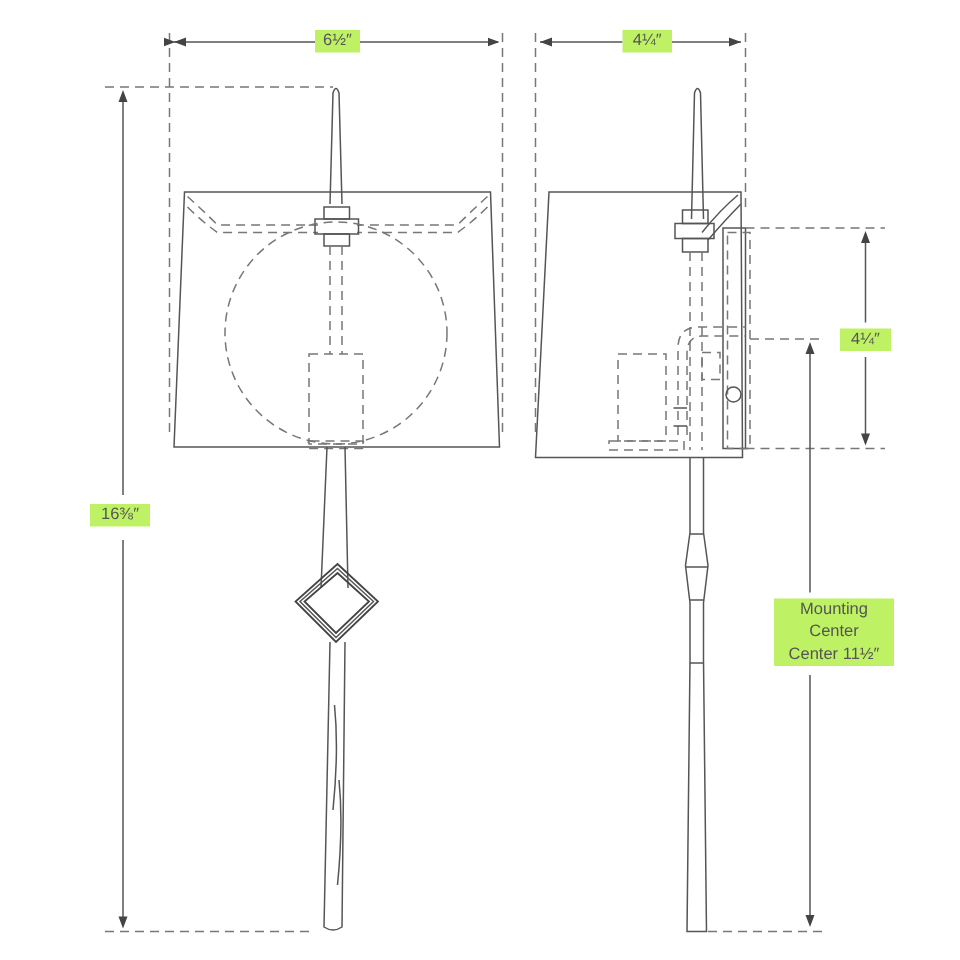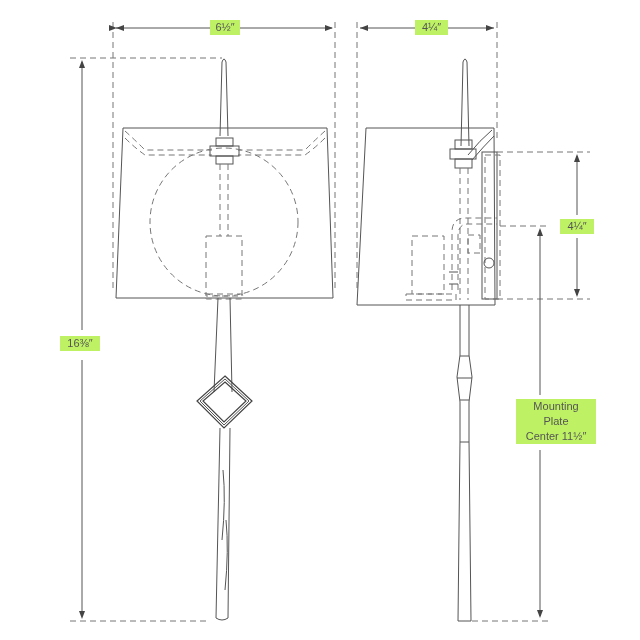--- a/index.html
+++ b/index.html
@@ -125,15 +125,15 @@
     <path d="M540,618 L537,610 L543,610 Z" fill="#444"></path>
   </g>
 </svg>
 
 <div class="lbl" style="left:210px; top:20px; width:30px;">6½″</div>
 <div class="lbl" style="left:415px; top:20px; width:33px;">4¼″</div>
 <div class="lbl" style="left:60px; top:336px; width:40px;">16⅜″</div>
 <div class="lbl" style="left:560px; top:219px; width:34px;">4¼″</div>
 <div class="lbl" style="left:516px; top:399px; width:80px;">
   <div>Mounting</div>
-  <div>Plate</div>
+  <div>Center</div>
   <div>Center 11½″</div>
 </div>
 
 </body></html>

